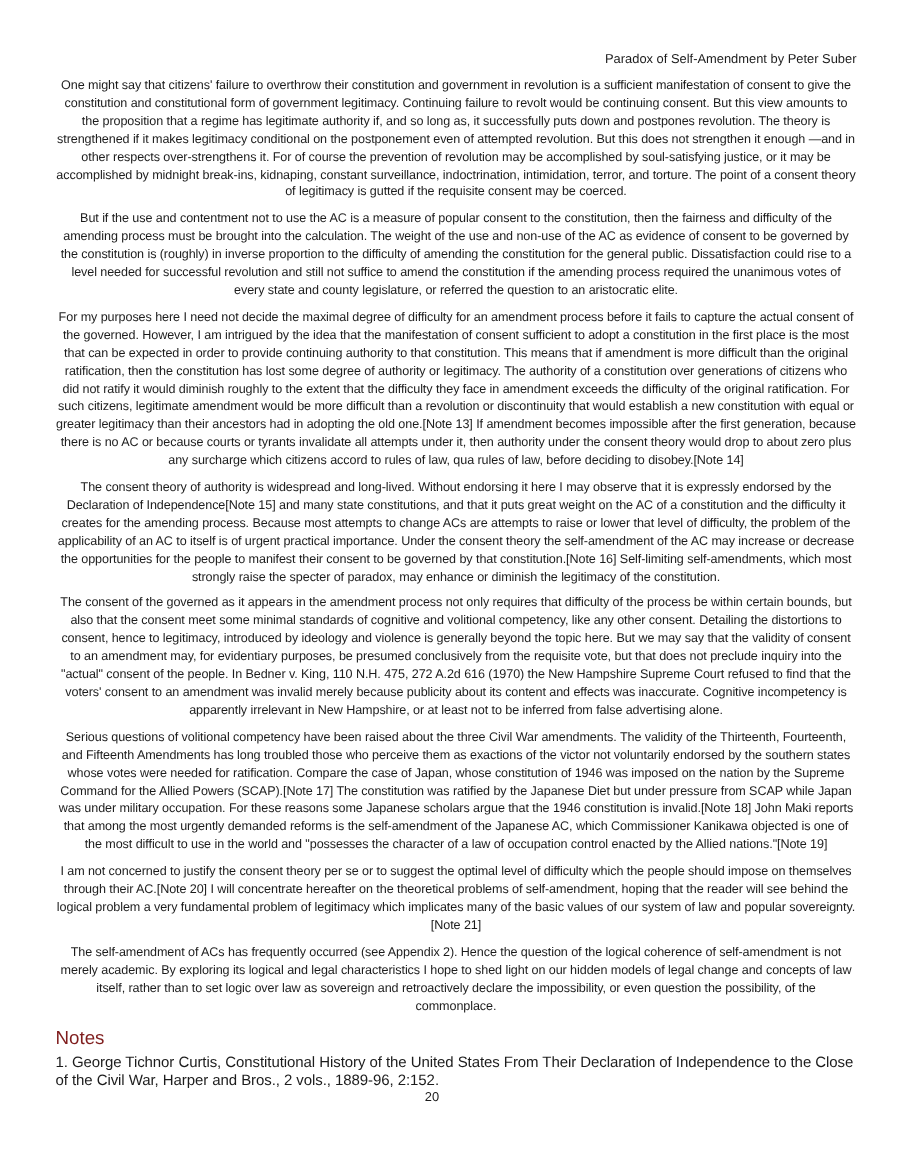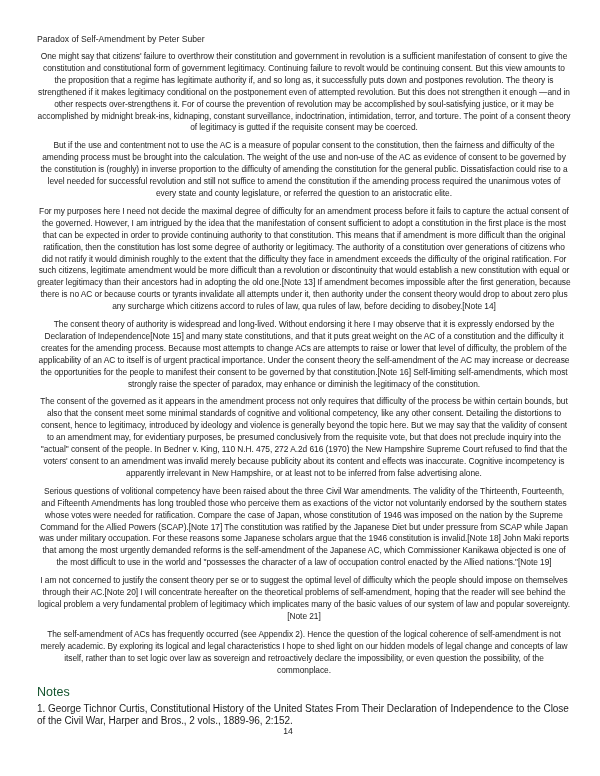--- a/index.html
+++ b/index.html
@@ -18,35 +18,35 @@
   }
   .content {
     position: absolute;
     left: 37px;
     top: 33px;
     width: 534px;
   }
   .running-header {
     font-size: 8.6px;
     line-height: 12px;
-    text-align: left;
+    text-align: right;
     margin: 0 0 6px 0;
     color: #1c1c1c;
   }
   .body-text p {
     font-size: 8.4px;
     line-height: 11.9px;
     letter-spacing: -0.05px;
     margin: 0 0 6px 0;
     text-align: center;
   }
   .notes-heading {
     font-size: 12.5px;
     font-weight: 400;
-    color: #14532d;
+    color: #7f1d1d;
     margin: 9px 0 4px 0;
     line-height: 14px;
   }
   .note-item {
     font-size: 10px;
     line-height: 11.9px;
     letter-spacing: -0.05px;
     margin: 0;
   }
   .page-number {
@@ -75,14 +75,14 @@
       <p>Serious questions of volitional competency have been raised about the three Civil War amendments. The validity of the Thirteenth, Fourteenth, and Fifteenth Amendments has long troubled those who perceive them as exactions of the victor not voluntarily endorsed by the southern states whose votes were needed for ratification. Compare the case of Japan, whose constitution of 1946 was imposed on the nation by the Supreme Command for the Allied Powers (SCAP).[Note 17] The constitution was ratified by the Japanese Diet but under pressure from SCAP while Japan was under military occupation. For these reasons some Japanese scholars argue that the 1946 constitution is invalid.[Note 18] John Maki reports that among the most urgently demanded reforms is the self-amendment of the Japanese AC, which Commissioner Kanikawa objected is one of the most difficult to use in the world and "possesses the character of a law of occupation control enacted by the Allied nations."[Note 19]</p>
       <p>I am not concerned to justify the consent theory per se or to suggest the optimal level of difficulty which the people should impose on themselves through their AC.[Note 20] I will concentrate hereafter on the theoretical problems of self-amendment, hoping that the reader will see behind the logical problem a very fundamental problem of legitimacy which implicates many of the basic values of our system of law and popular sovereignty.[Note 21]</p>
       <p>The self-amendment of ACs has frequently occurred (see Appendix 2). Hence the question of the logical coherence of self-amendment is not merely academic. By exploring its logical and legal characteristics I hope to shed light on our hidden models of legal change and concepts of law itself, rather than to set logic over law as sovereign and retroactively declare the impossibility, or even question the possibility, of the commonplace.</p>
     </div>
 
     <h2 class="notes-heading">Notes</h2>
 
     <p class="note-item">1. George Tichnor Curtis, Constitutional History of the United States From Their Declaration of Independence to the Close of the Civil War, Harper and Bros., 2 vols., 1889-96, 2:152.</p>
   </div>
 
-  <div class="page-number">14</div>
+  <div class="page-number">20</div>
 </div>
 
 </body></html>

